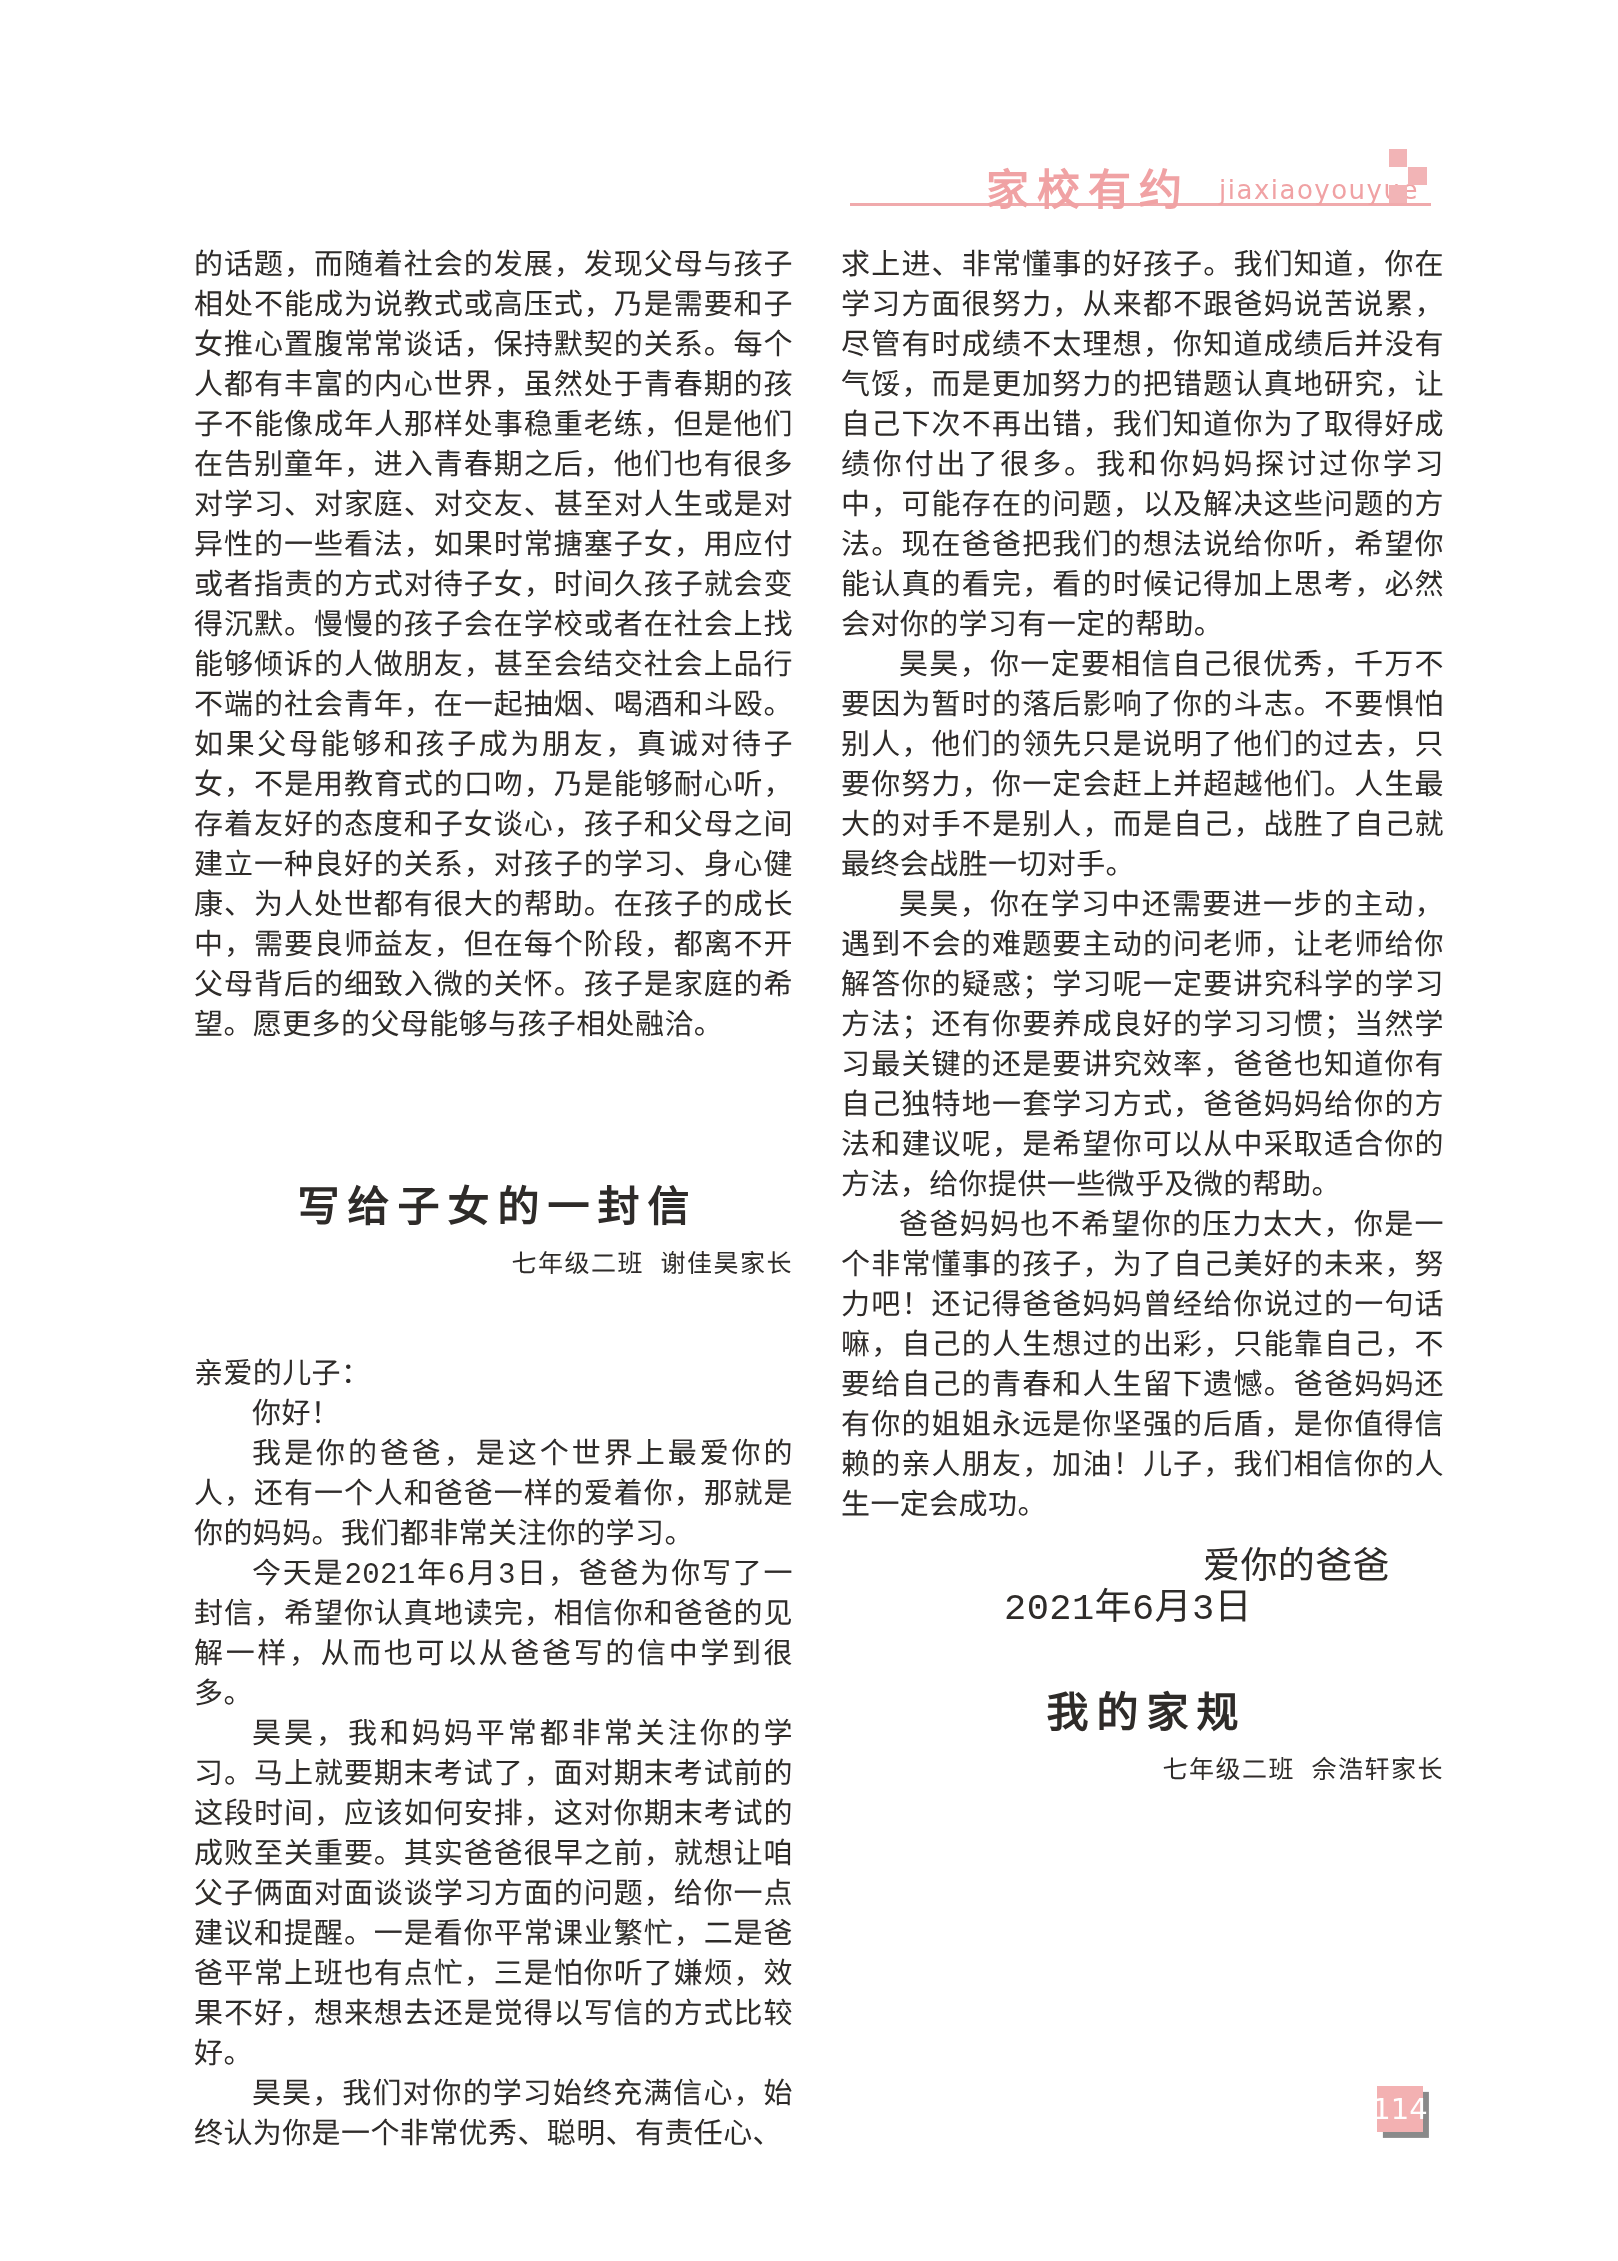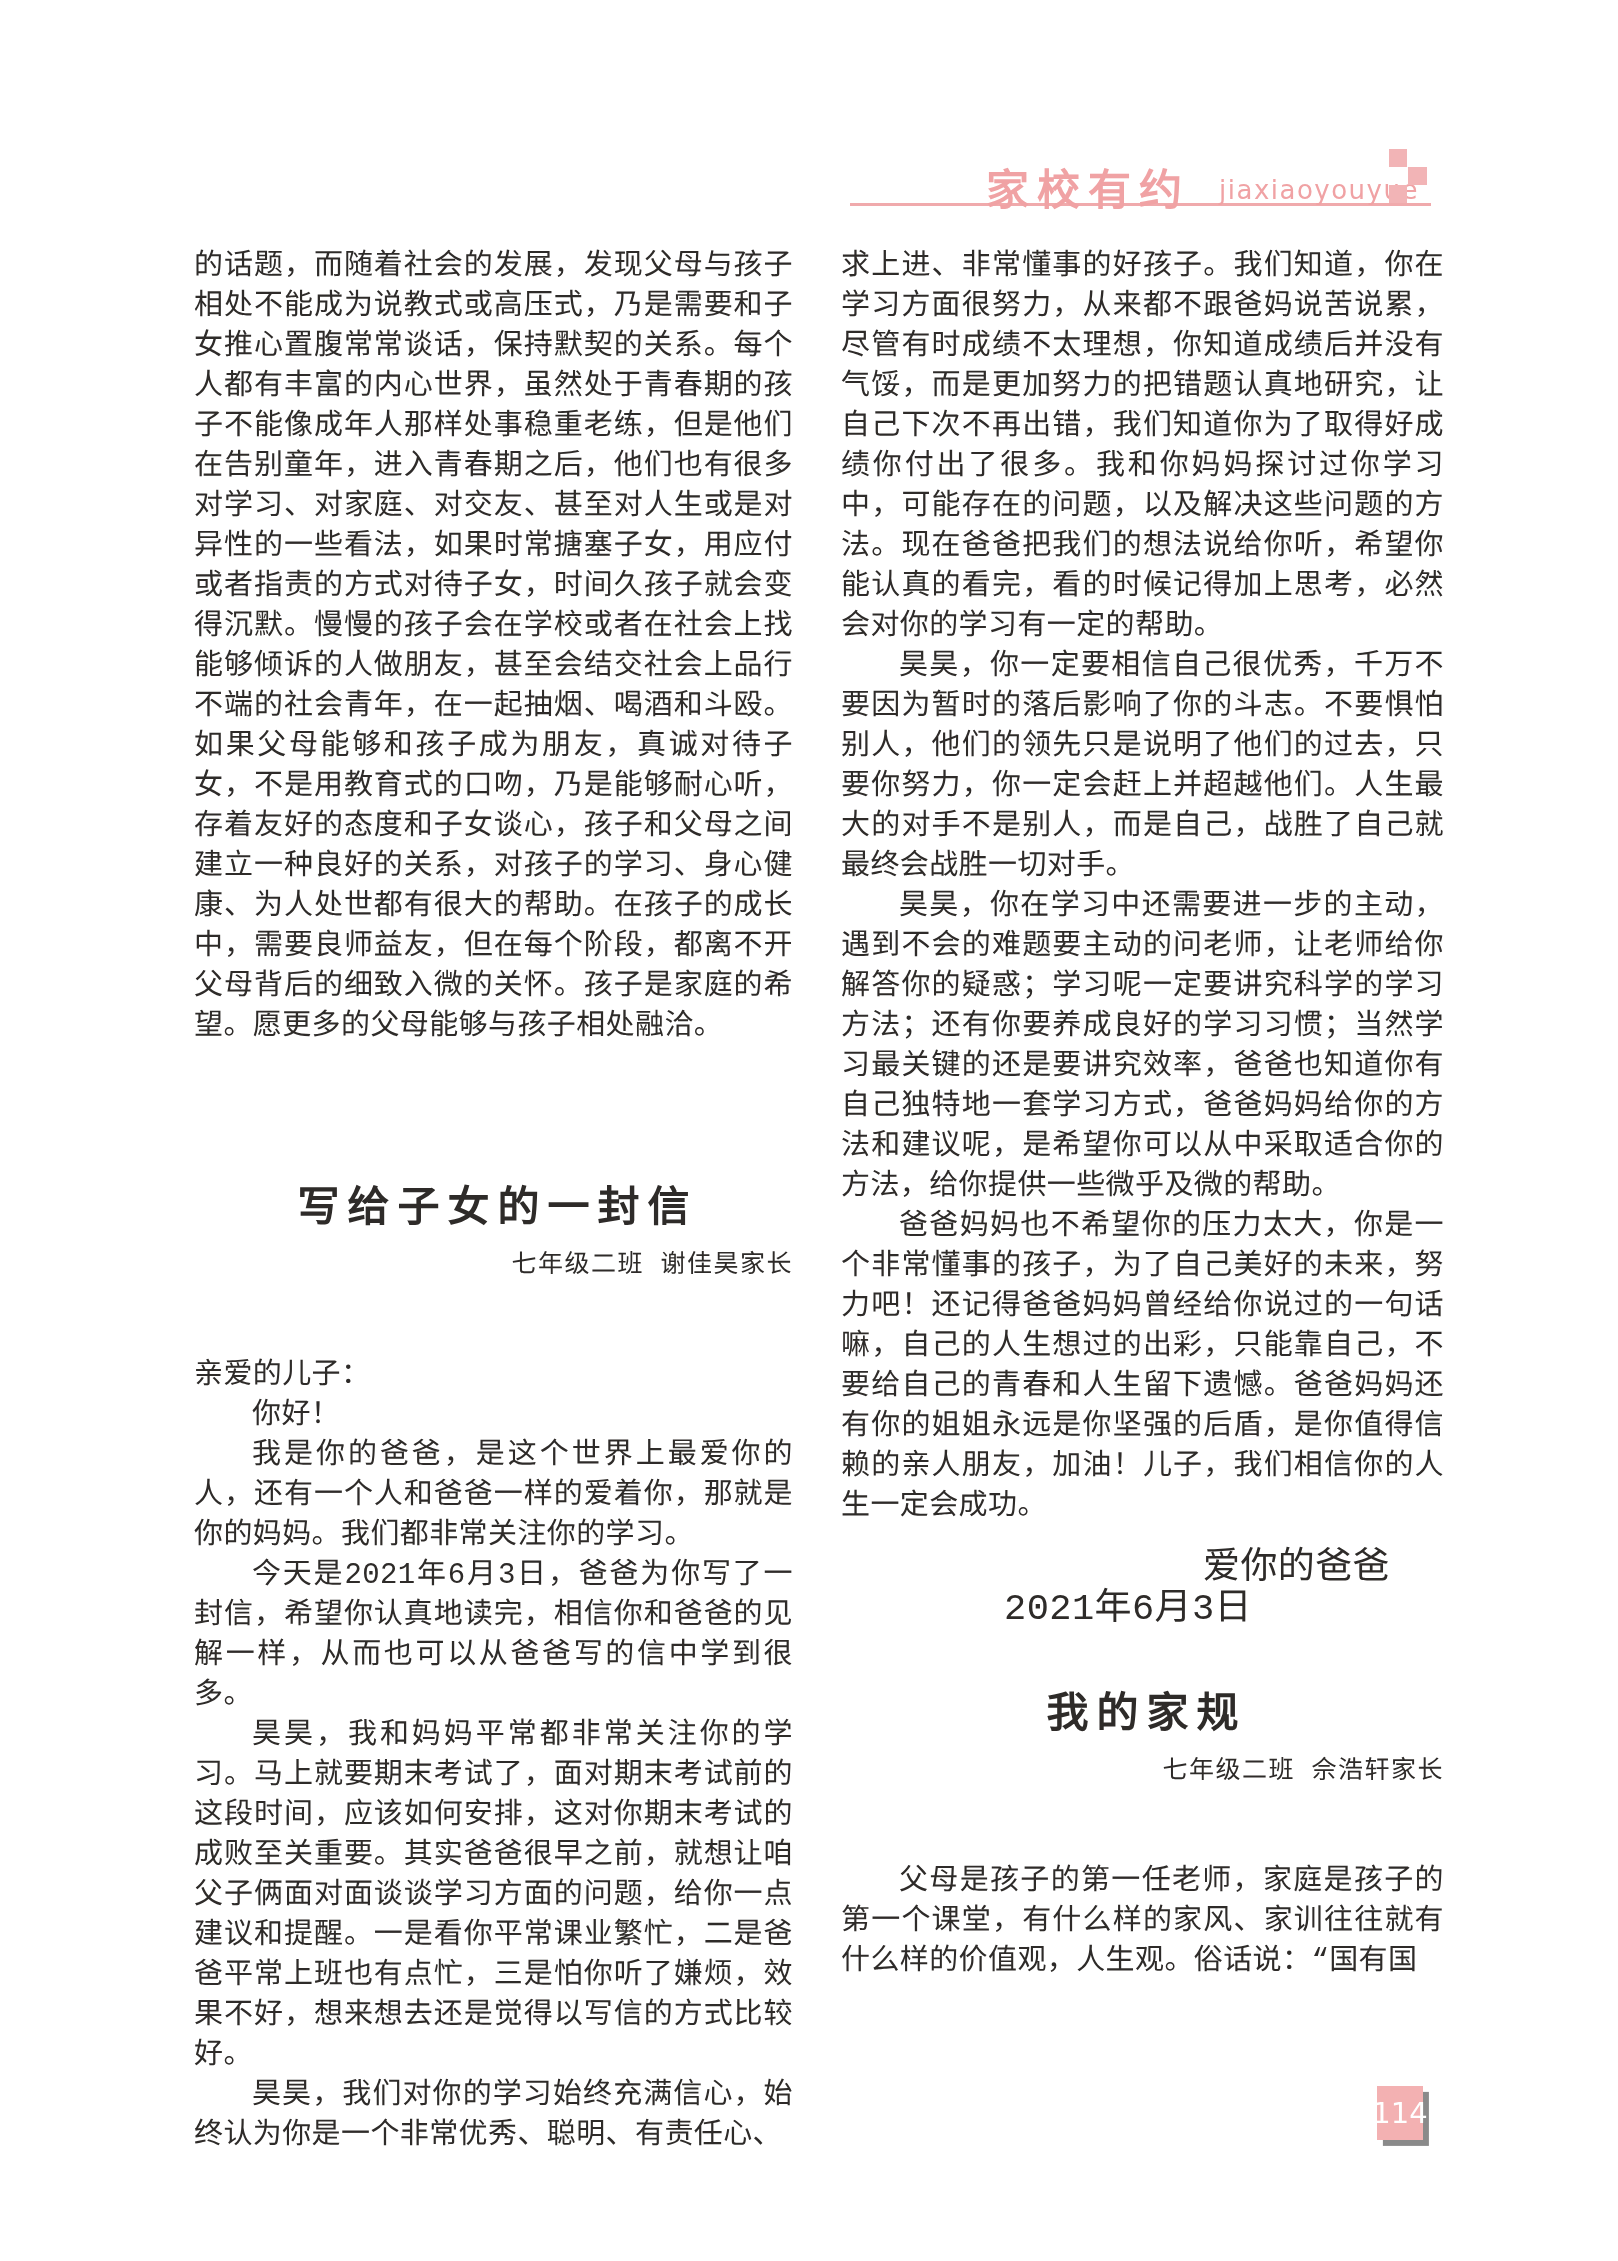--- a/index.html
+++ b/index.html
@@ -63,21 +63,21 @@
   .article-body { margin-top:74px; }
 
   .signature { margin-top:20.6px; line-height:41px; font-size:37px; }
   .signature .sig-name { text-align:right; padding-right:54px; }
   .signature .sig-date { text-align:center; padding-right:29px; }
   .mt-title2 { margin-top:60px; }
 
   
   .pagenum {
     position:absolute; left:1377px; top:2086px;
-    width:46px; height:54px;
+    width:46px; height:46px;
     background:var(--badge-pink, #f3b1b2);
     box-shadow:5.9px 5.9px 0 0 var(--badge-shadow, #8a8a8a);
     color:#ffffff;
     font-family:"DejaVu Sans","Liberation Sans",sans-serif;
     font-size:29px;
     display:flex; align-items:center; justify-content:center;
   }
 </style>
 </head>
 <body>
@@ -118,21 +118,18 @@
 
   <div class="signature">
     <div class="sig-name">爱你的爸爸</div>
     <div class="sig-date">2021年6月3日</div>
   </div>
 
   <h2 class="article-title mt-title2">我的家规</h2>
 
   <div class="article-byline">七年级二班 佘浩轩家长</div>
 
-  <div class="article-body">
-      <p class="body-par">父母是孩子的第一任老师，家庭是孩子的第一个课堂，有什么样的家风、家训往往就有什么样的价值观，人生观。俗话说：“国有国</p>
-    </div>
 </section>
 
 <div class="pagenum">
   <span>114</span>
 </div>
 
 
 </body></html>

